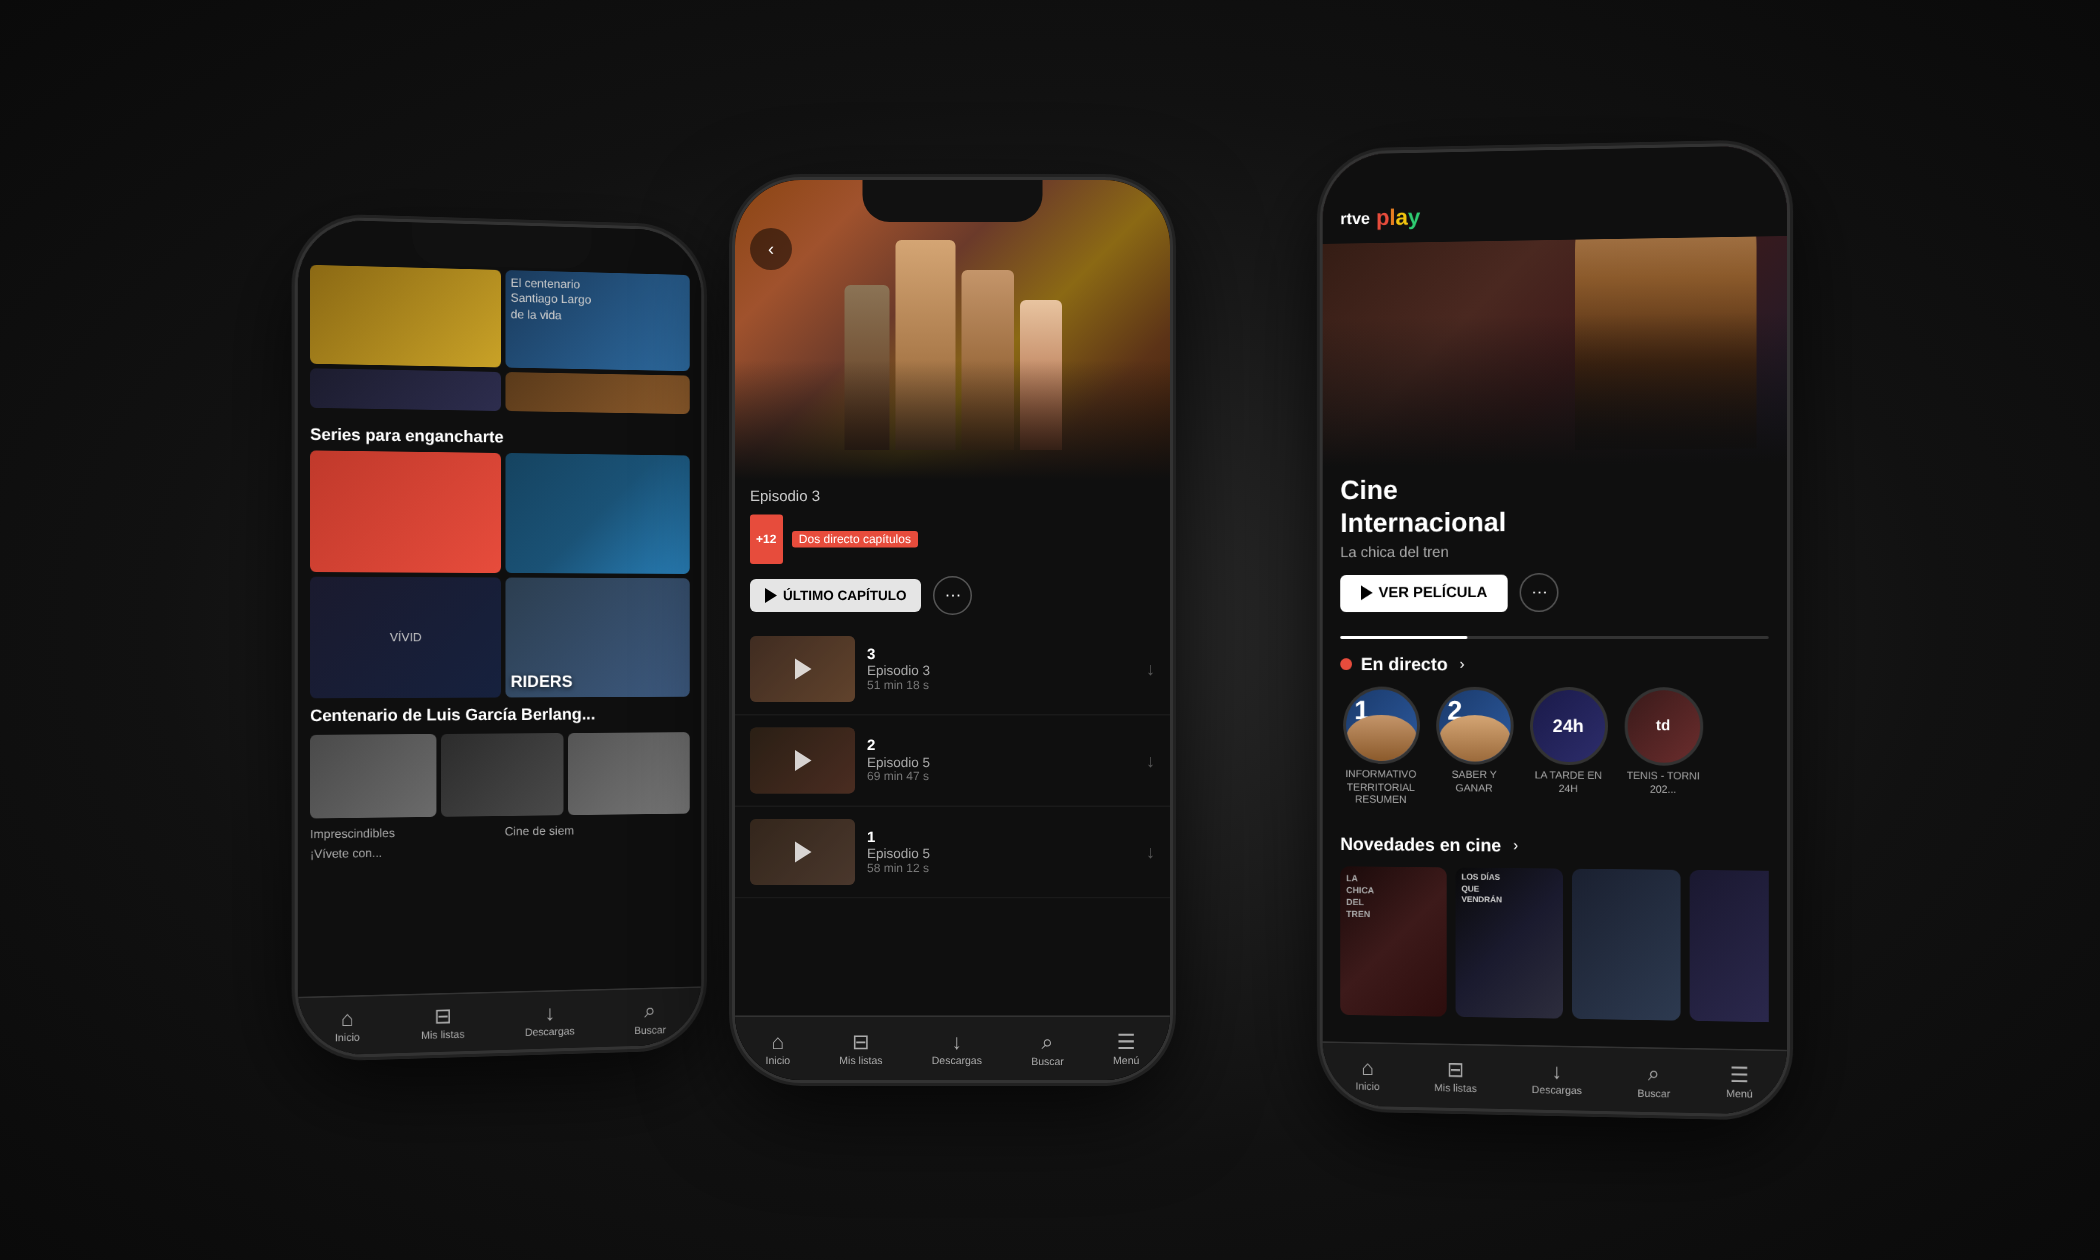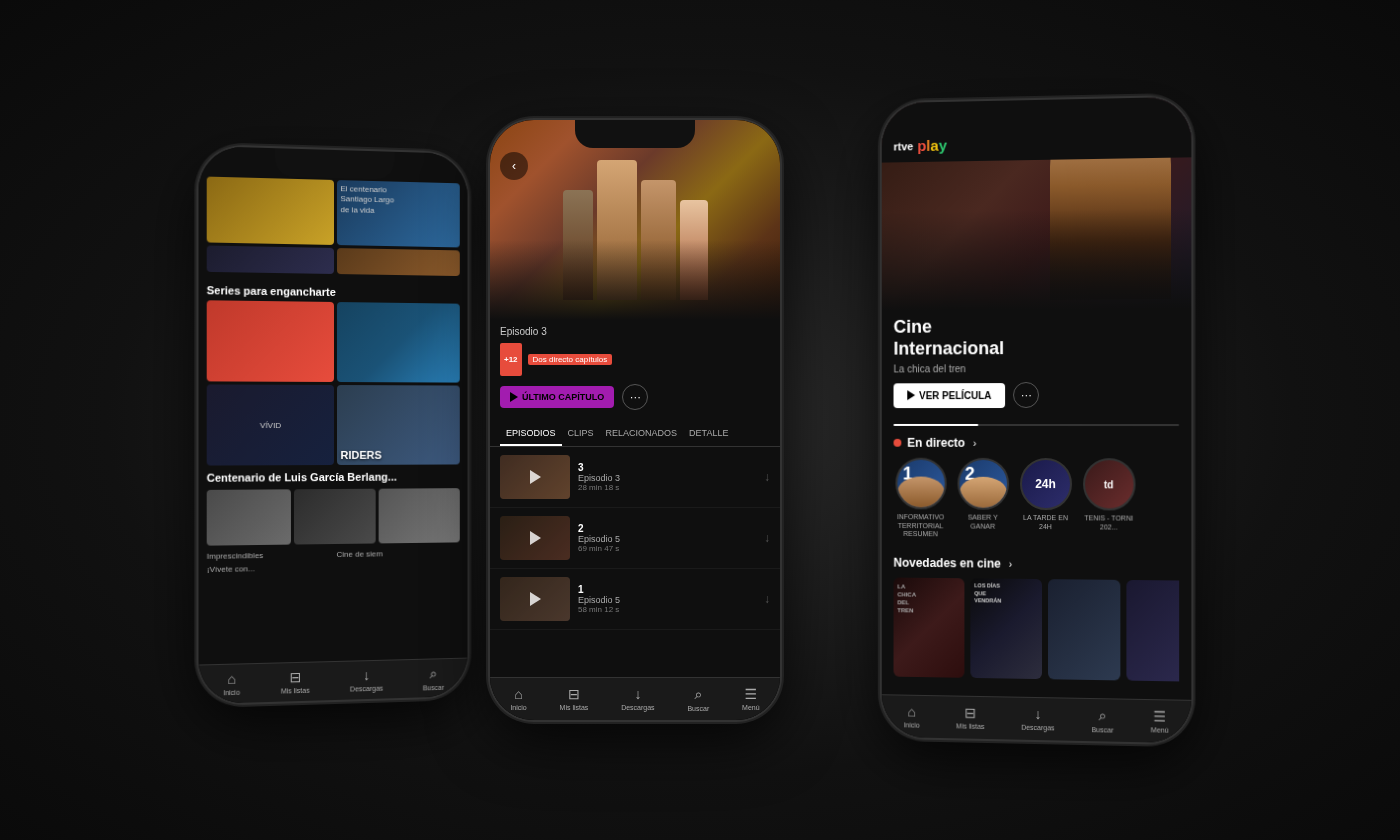--- a/index.html
+++ b/index.html
@@ -349,21 +349,21 @@
       border-radius: 2px;
     }
 
     .play-btn-row {
       display: flex;
       align-items: center;
       gap: 8px;
     }
 
     .play-btn {
-      background: #a21caf;
+      background: #e5e5e5;
       color: #000;
       border: none;
       border-radius: 4px;
       padding: 6px 10px;
       font-size: 9px;
       font-weight: bold;
       cursor: pointer;
       display: flex;
       align-items: center;
       gap: 4px;
@@ -847,39 +847,33 @@
 
           <div class="play-btn-row">
             <button class="play-btn">
               <span class="play-triangle"></span>
               <span>ÚLTIMO CAPÍTULO</span>
             </button>
             <button class="more-btn">···</button>
           </div>
         </div>
 
-        <div class="middle-tabs">
-          <div class="mid-tab active">EPISODIOS</div>
-          <div class="mid-tab">CLIPS</div>
-          <div class="mid-tab">RELACIONADOS</div>
-          <div class="mid-tab">DETALLE</div>
-        </div>
 
 
         <div class="episode-list">
           <div class="ep-item">
             <div class="ep-thumb ep3-bg">
               <div class="ep-play">
                 <div style="width:0;height:0;border-top:7px solid transparent;border-bottom:7px solid transparent;border-left:11px solid rgba(255,255,255,0.8)"></div>
               </div>
             </div>
             <div class="ep-info">
               <div class="ep-num">3</div>
               <div class="ep-name">Episodio 3</div>
-              <div class="ep-duration">28 min 18 s</div>
+              <div class="ep-duration">51 min 18 s</div>
             </div>
             <span class="ep-download">↓</span>
           </div>
 
           <div class="ep-item">
             <div class="ep-thumb ep2-bg">
               <div class="ep-play">
                 <div style="width:0;height:0;border-top:7px solid transparent;border-bottom:7px solid transparent;border-left:11px solid rgba(255,255,255,0.8)"></div>
               </div>
             </div>

